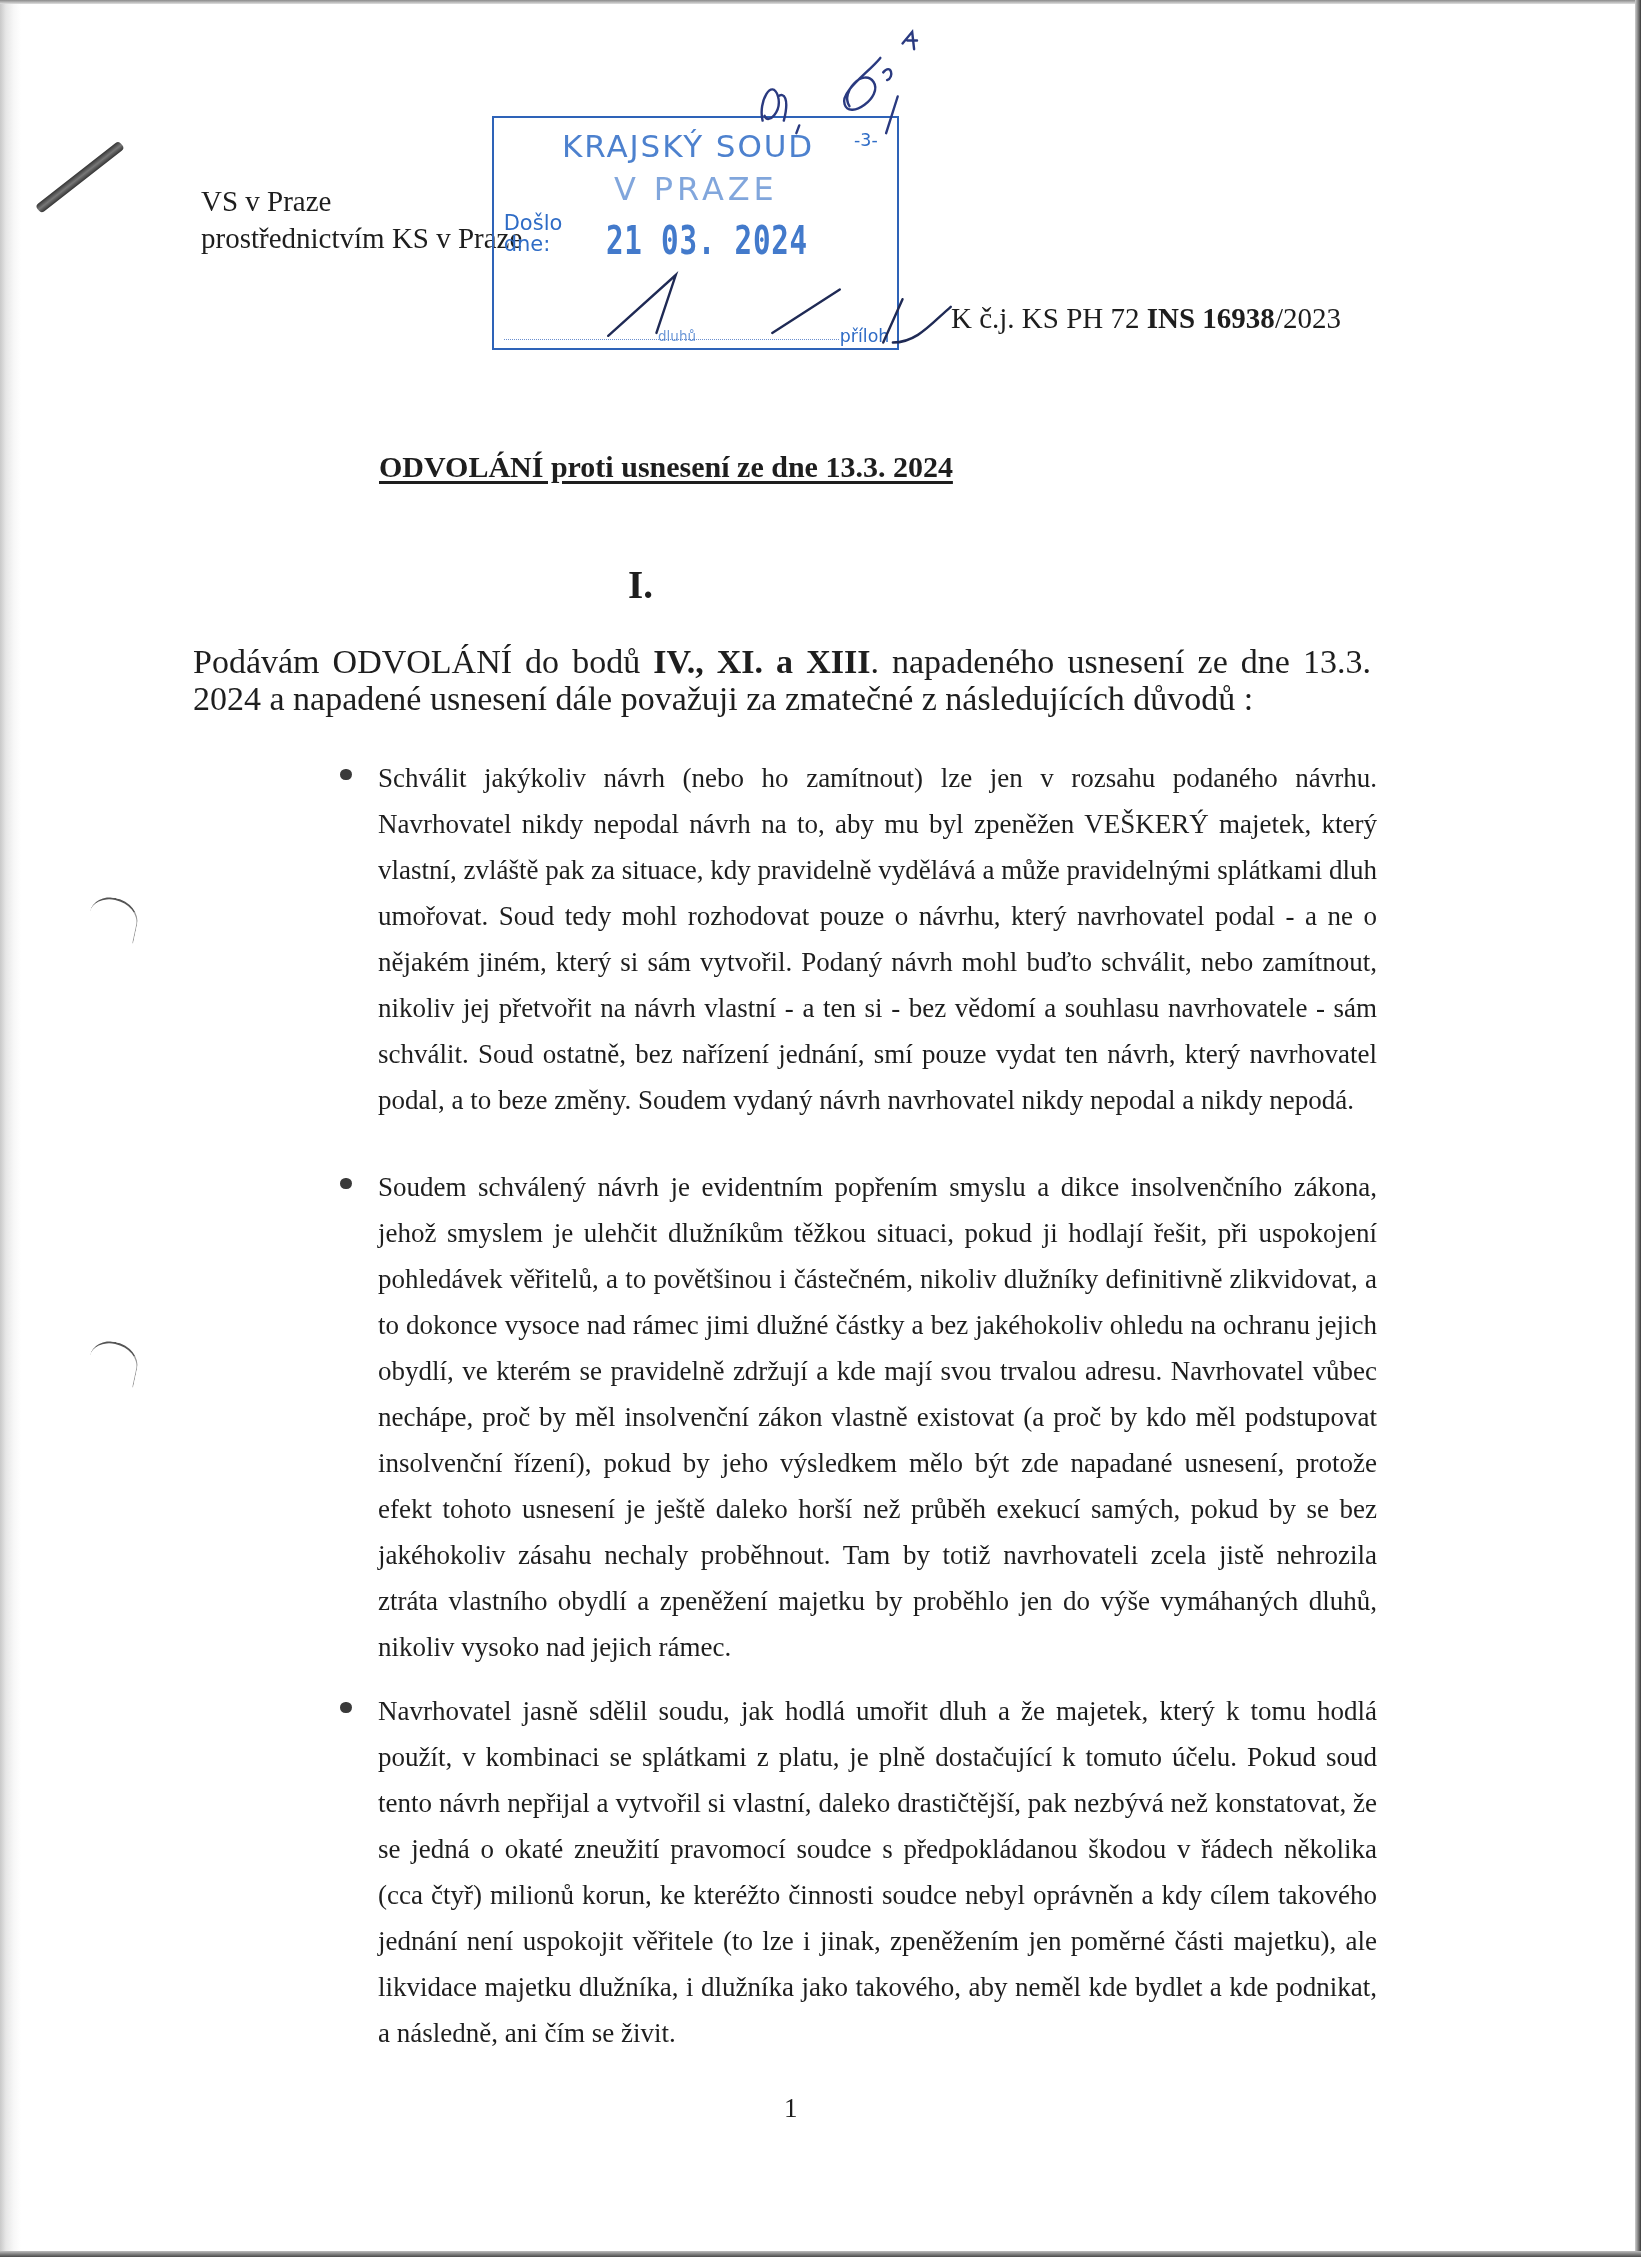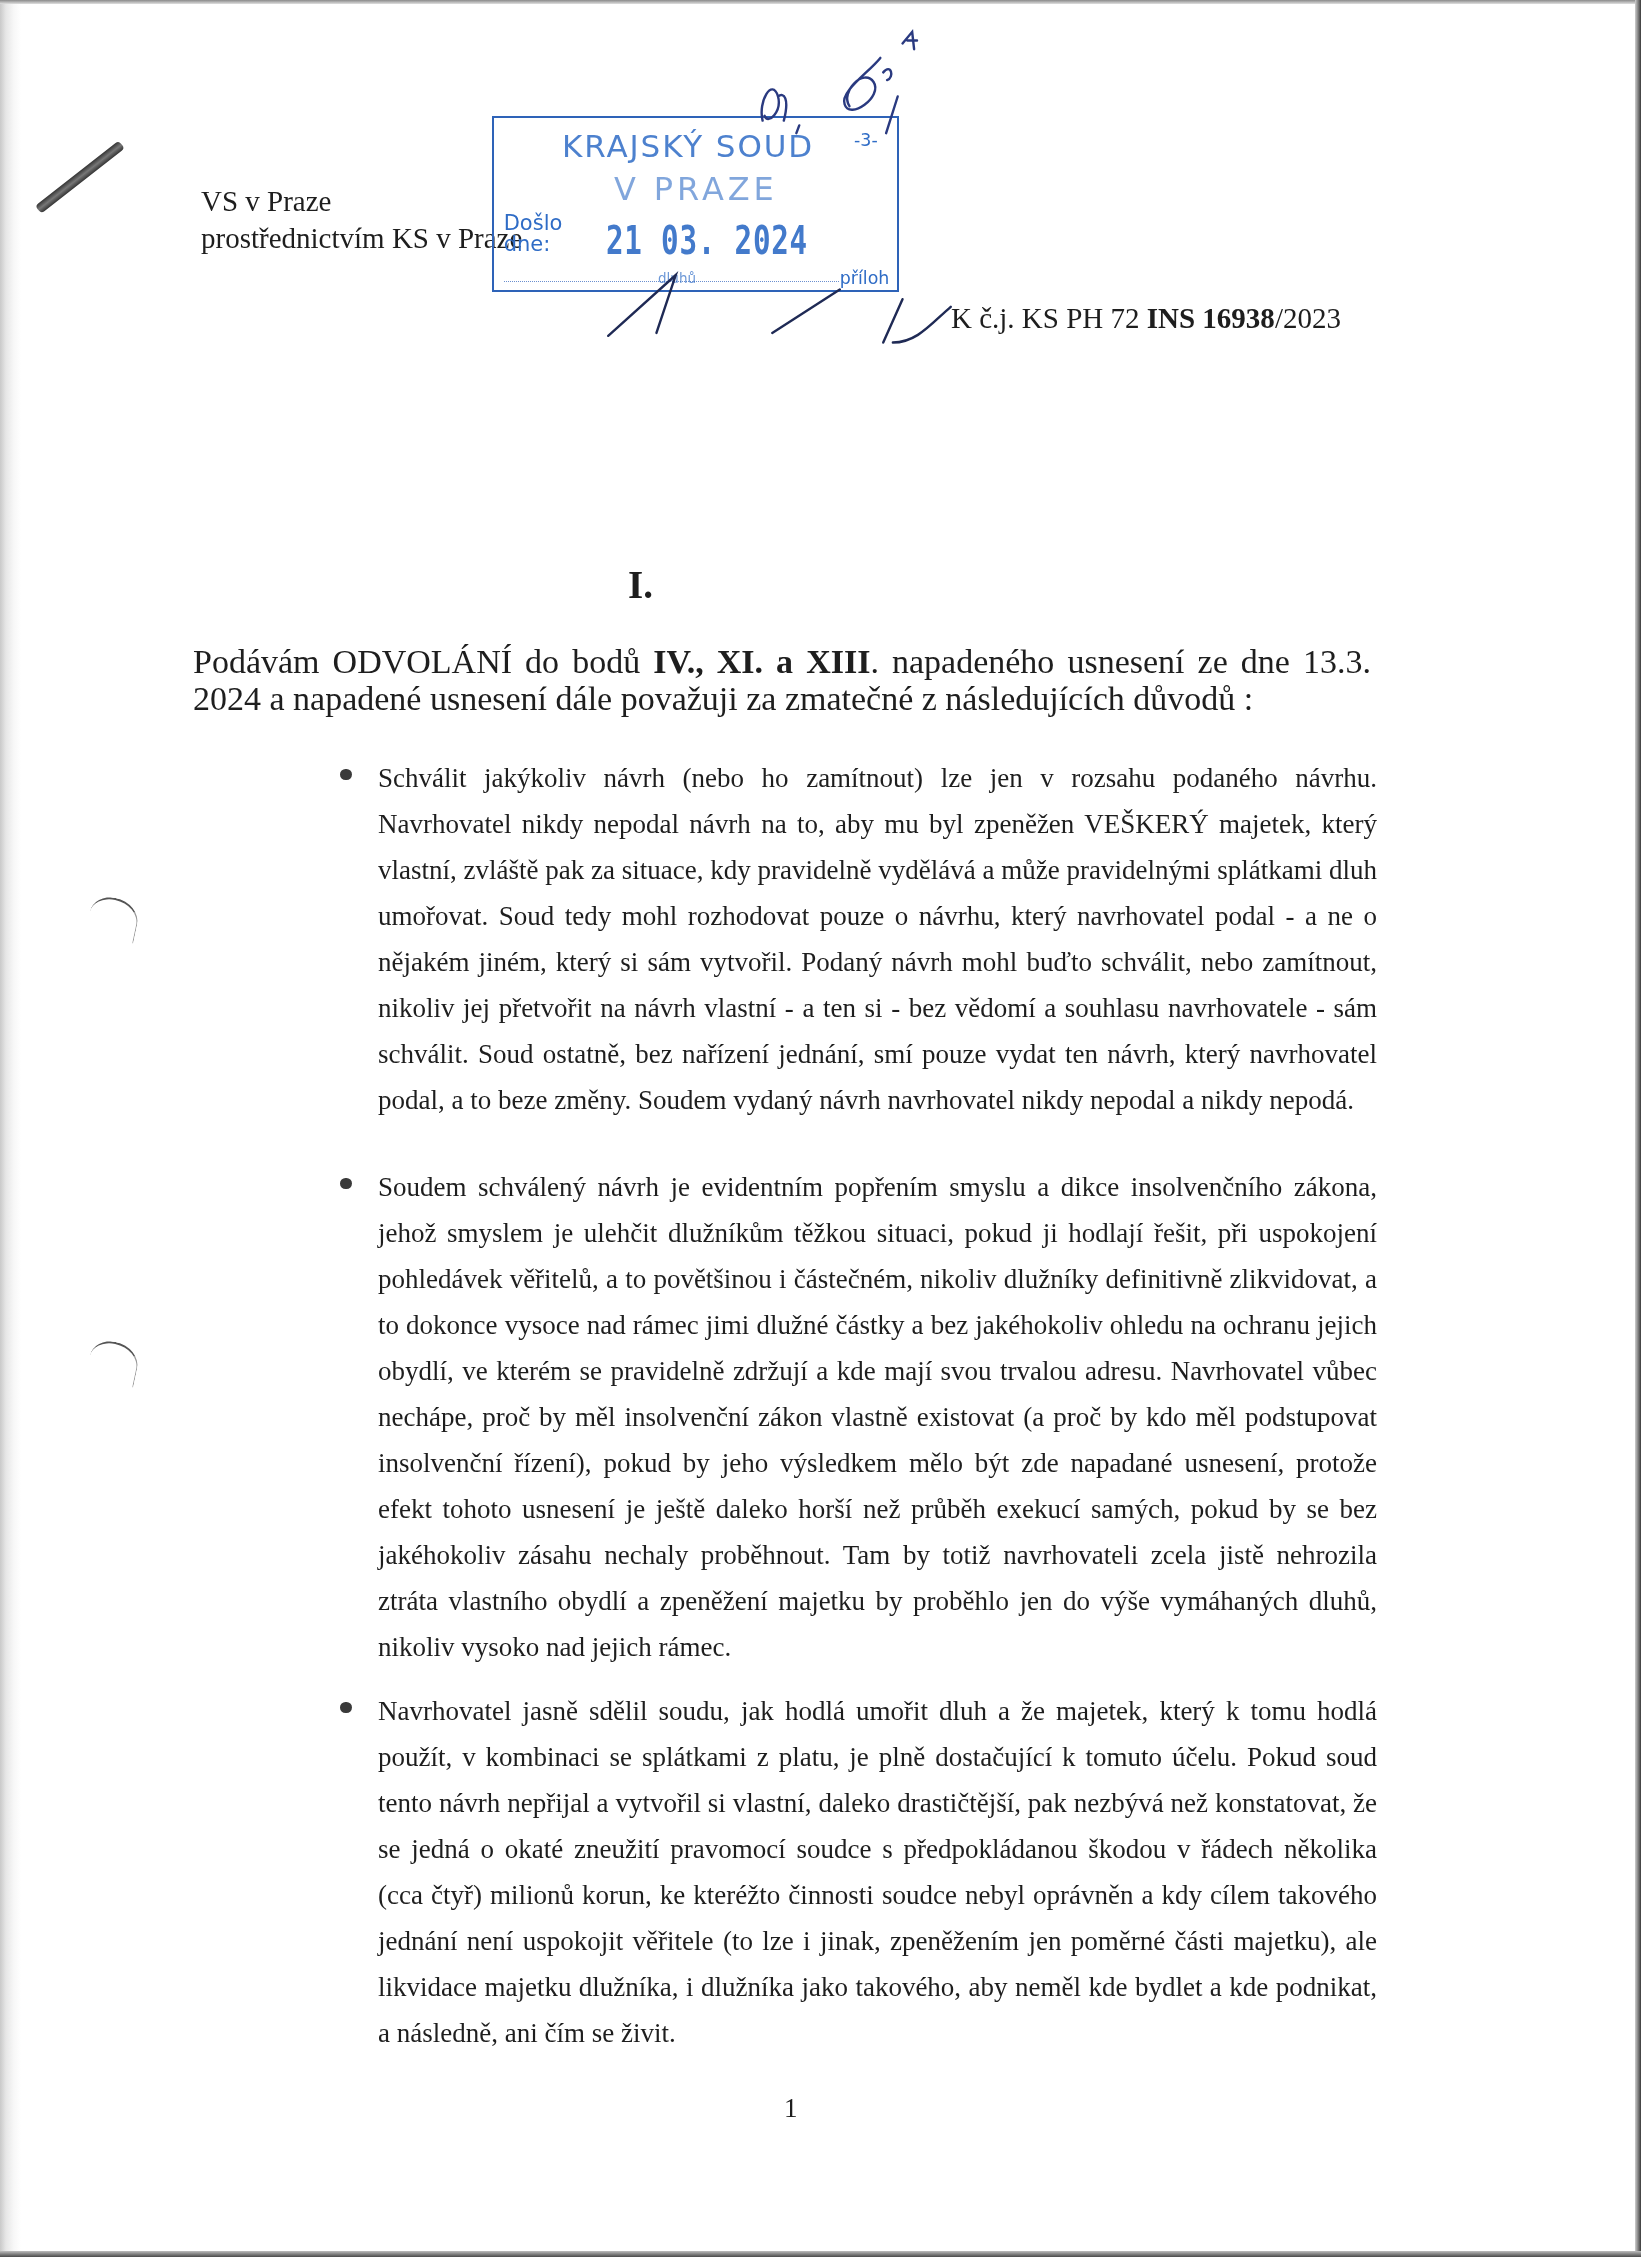--- a/index.html
+++ b/index.html
@@ -41,21 +41,21 @@
   .punch-hole.h1 { left:89px; top:898px; }
   .punch-hole.h2 { left:89px; top:1342px; }
 
   .recipient {
     position:absolute; left:193px; top:183px;
     font-size:29px; line-height:37px;margin-left:8px;
   }
   .recipient div { white-space:nowrap; }
 
   .stamp {
-    position:absolute; left:492px; top:116px; width:407px; height:176px;
+    position:absolute; left:492px; top:116px; width:407px; height:234px;
     border:2.9px solid #2e63b8; box-sizing:border-box;
     color:#2f6cc6;
     font-family:"DejaVu Sans","Liberation Sans",sans-serif;
     text-decoration:underline;
   }
   .stamp-court {
     position:absolute; left:68px; top:9.7px; font-size:31px; letter-spacing:1.9px; opacity:.85;
   }
   .stamp-number {
     position:absolute; right:19.3px; top:11.6px; font-size:17.4px;
@@ -169,20 +169,21 @@
     <path d="M915 355 L 935 310"></path>
     <path d="M925 355 C 950 355, 965 335, 985 318"></path>
   </g>
 </svg>
 
 <div class="case-ref">
   <span>K č.j. KS PH 72 </span><b>INS 16938</b><span>/2023</span>
 </div>
 
 <div class="title">
+  <div>ODVOLÁNÍ proti usnesení ze dne 13.3. 2024</div>
 </div>
 
 <div class="section-numeral">I.</div>
 
 <div class="intro">
   <span>Podávám ODVOLÁNÍ  do bodů </span><b>IV., XI. a XIII</b><span>. napadeného usnesení ze dne 13.3. 2024 a napadené usnesení dále považuji za zmatečné z následujících důvodů :</span>
 </div>
 
 <div class="bullet b1">
   <span class="dot"></span>

